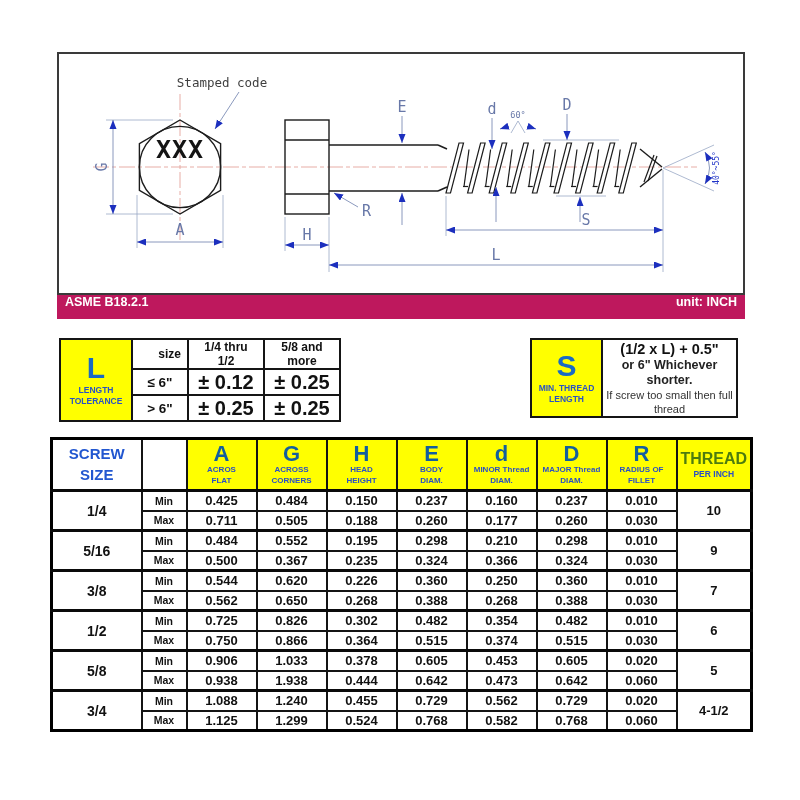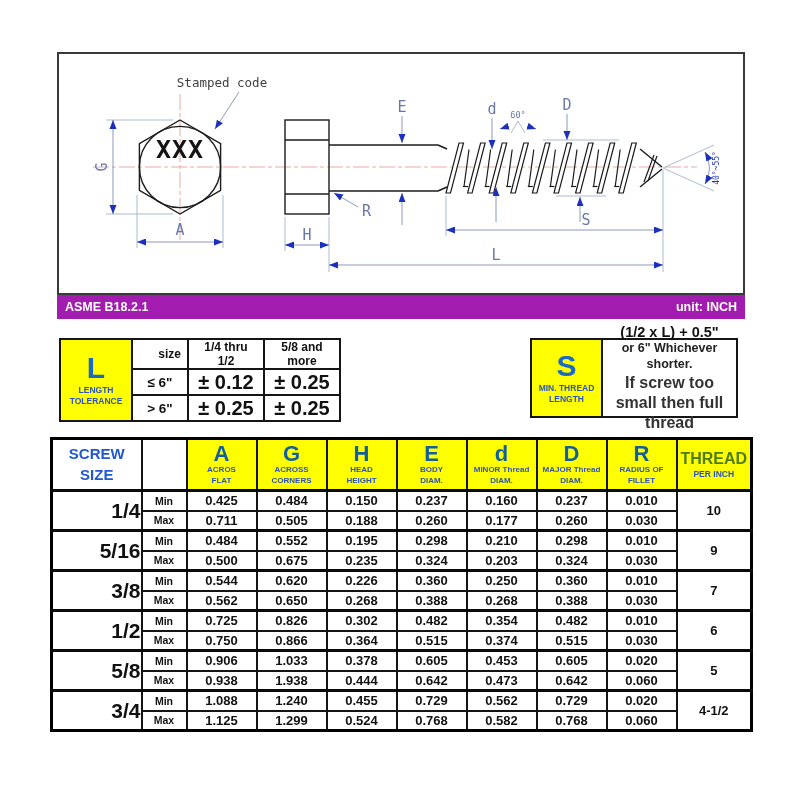--- a/index.html
+++ b/index.html
@@ -17,22 +17,22 @@
   .stamp{font-family:"DejaVu Sans Mono",monospace;font-size:25px;font-weight:bold;
          fill:#141414;letter-spacing:1px;}
   .outline{stroke:#1c1c1c;stroke-width:1.4;fill:none;}
   .blade{stroke:#1c1c1c;stroke-width:1.2;fill:#fff;}
   .dim{stroke:#7d8db5;stroke-width:0.9;fill:none;}
   .ext{stroke:#93a3c2;stroke-width:0.75;fill:none;}
   .cl{stroke:#e4a49c;stroke-width:0.9;fill:none;stroke-dasharray:16 3 4 3;}
 
   
   .titlebar{position:absolute;left:57px;top:295px;width:688px;height:24px;
-            background:#a21caf;color:#fff;display:flex;justify-content:space-between;
-            align-items:center;padding:0 8px;box-sizing:border-box;
+            background:#be185d;color:#fff;display:flex;justify-content:space-between;
+            align-items:flex-start;padding:0 8px;box-sizing:border-box;
             font-size:12.5px;font-weight:bold;}
 
   
   .ltab{position:absolute;left:59px;top:338px;border-collapse:collapse;}
   .ltab td{border:2px solid #151515;text-align:center;background:#fff;padding:0 6px;}
   .ltab .ycell{background:#ffff00;width:62px;padding:2px 4px;}
   .bigsym{font-size:30px;font-weight:bold;color:#1a6ac4;line-height:1;}
   .symcap{font-size:8.5px;font-weight:bold;color:#2a52c4;margin-top:2px;line-height:1.3;}
   .ltab .hrowc{height:25px;font-size:12px;font-weight:bold;color:#111;}
   .ltab .hsize{width:42px;text-align:right;}
@@ -44,36 +44,36 @@
   
   .sbox{position:absolute;left:530px;top:338px;width:208px;height:80px;
         border:2px solid #151515;box-sizing:border-box;display:flex;background:#fff;}
   .sbox .ycell2{width:71px;background:#ffff00;border-right:2px solid #151515;
         display:flex;flex-direction:column;justify-content:center;align-items:center;
         text-align:center;box-sizing:border-box;padding:2px;}
   .sbox .txt{flex:1;display:flex;flex-direction:column;justify-content:center;
         align-items:center;text-align:center;line-height:1.25;}
   .sline1{font-size:14.5px;font-weight:bold;color:#111;}
   .sline2{font-size:12.5px;font-weight:600;color:#222;}
-  .sline3{font-size:16px;font-weight:700;color:#333;}
+  .sline3{font-size:11px;font-weight:400;color:#333;}
 
   
   .spec{position:absolute;left:50px;top:437px;width:700px;border-collapse:collapse;
         table-layout:fixed;border:3px solid #000;padding-left:36px;}
   .spec th,.spec td{border:2px solid #141414;text-align:center;padding:0;
         box-sizing:border-box;background:#fff;}
   .spec thead th{height:52px;vertical-align:middle;}
   .spec .yhead{background:#ffff00;}
   .screwsize{font-size:15px;font-weight:bold;color:#2257d0;line-height:1.35;}
   .hletter{font-size:22px;font-weight:bold;color:#135f9e;line-height:1.0;}
   .hdesc{font-size:8px;font-weight:bold;color:#2a50c4;line-height:1.35;}
   .thread-h1{font-size:16px;font-weight:bold;color:#4d7c0f;line-height:1.1;}
   .thread-h2{font-size:8.5px;font-weight:bold;color:#2a50c4;margin-top:2px;}
   .spec tbody td{height:20px;font-size:13px;font-weight:600;color:#111;}
-  .spec .size-cell{font-size:21px;font-weight:bold;text-align:right;}
+  .spec .size-cell{font-size:14px;font-weight:bold;}
   .spec .mm-cell{font-size:10.5px;}
   .spec .tpi-cell{font-size:13px;font-weight:600;}
   .spec tr.gs td{border-top:3px solid #0a0a0a;}
   .spec tr.minrow td.sub{border-bottom:1px solid #3c3c3c;}
 </style>
 </head>
 <body>
 
 <div class="page">
 
@@ -327,24 +327,24 @@
           <td class=" sub">0.195</td>
           <td class=" sub">0.298</td>
           <td class=" sub">0.210</td>
           <td class=" sub">0.298</td>
           <td class=" sub">0.010</td>
           <td class="tpi-cell" rowspan="2">9</td>
         </tr>
         <tr class="maxrow">
           <td class="mm-cell">Max</td>
           <td class="">0.500</td>
-          <td class="">0.675</td>
+          <td class="">0.367</td>
           <td class="">0.235</td>
           <td class="">0.324</td>
-          <td class="">0.203</td>
+          <td class="">0.366</td>
           <td class="">0.324</td>
           <td class="">0.030</td>
         </tr>
         <tr class="minrow gs">
           <td class="size-cell" rowspan="2">3/8</td>
           <td class="mm-cell sub">Min</td>
           <td class=" sub">0.544</td>
           <td class=" sub">0.620</td>
           <td class=" sub">0.226</td>
           <td class=" sub">0.360</td>

